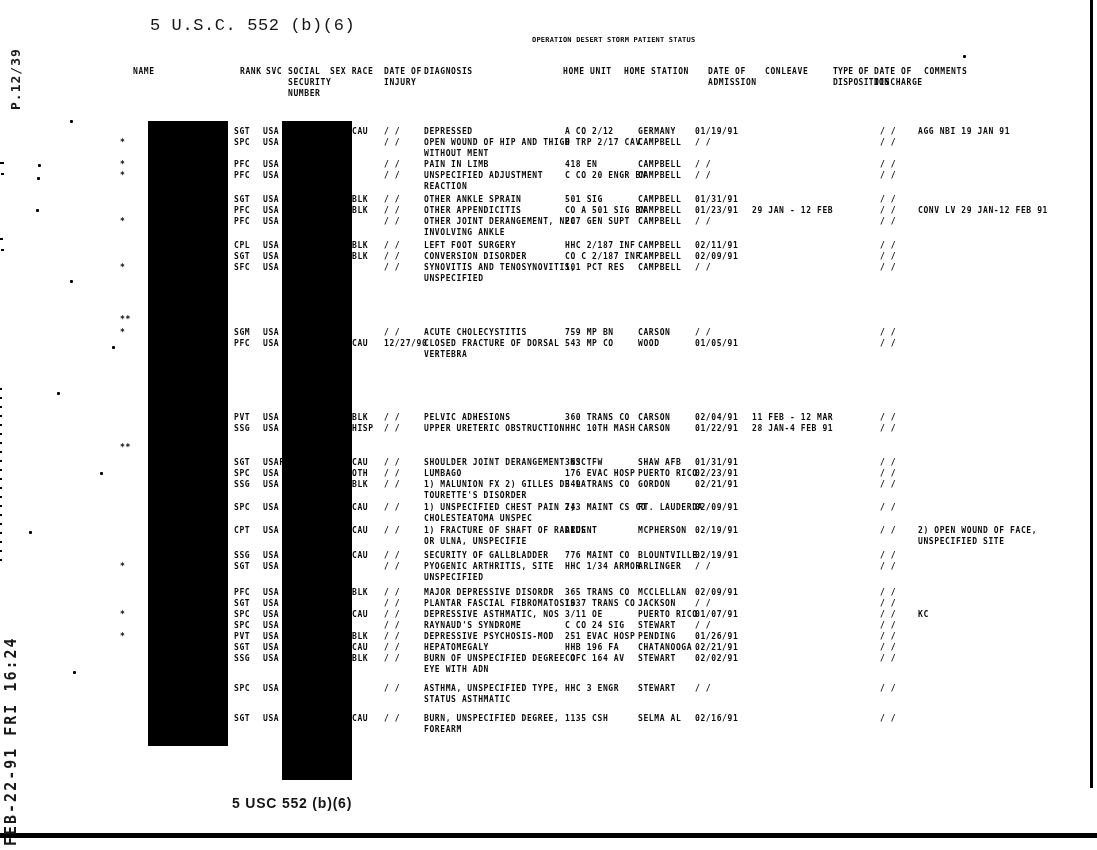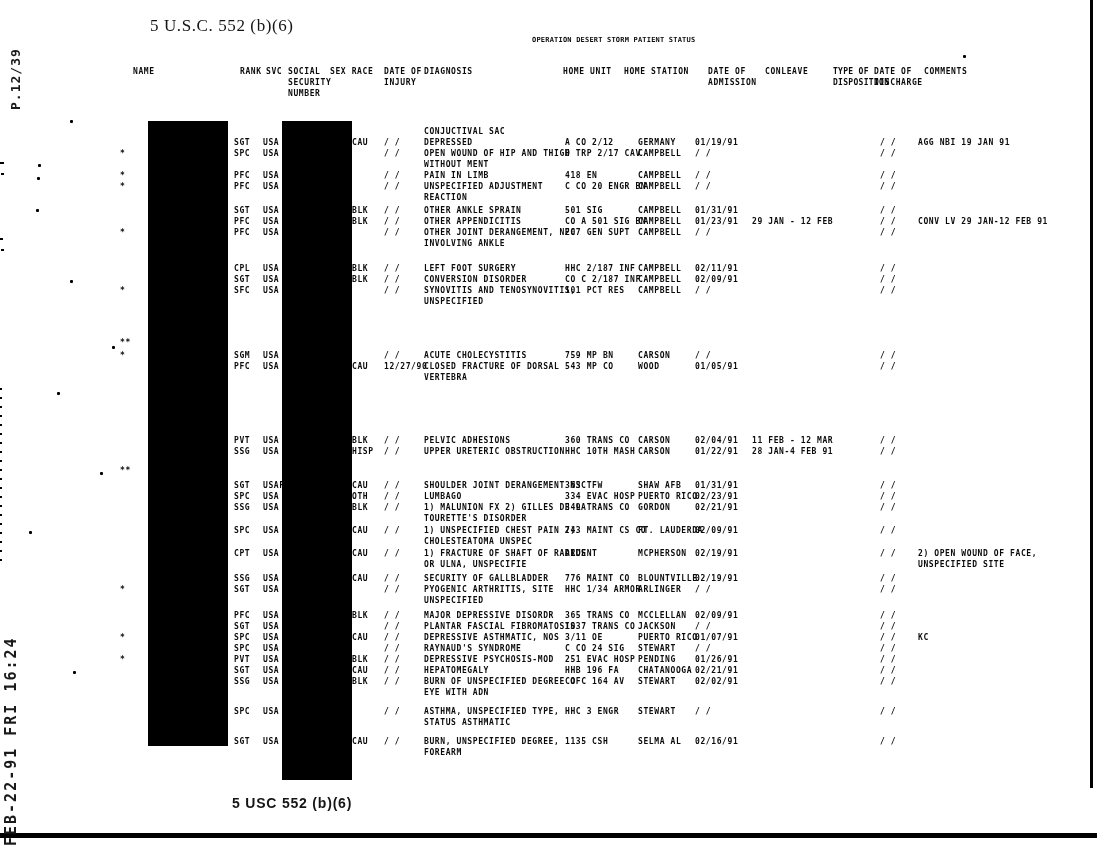--- a/index.html
+++ b/index.html
@@ -7,21 +7,21 @@
         font-family:"DejaVu Sans Mono",monospace;color:#0b0b0b;}
   
   .vline{position:absolute;left:1090px;top:0;width:3px;height:788px;background:#000;}
   .hline{position:absolute;left:0;top:833px;width:1097px;height:5px;background:#000;}
   
   .rot{position:absolute;white-space:nowrap;transform:rotate(-90deg);transform-origin:0 0;
        font-weight:bold;color:#1a1a1a;}
   .rot-top{left:8px;top:110px;font-size:13px;letter-spacing:1px;}
   .rot-bottom{left:2px;top:846px;font-size:15px;letter-spacing:2px;}
   
-  .note-top{position:absolute;left:150px;top:16px;font-family:Liberation Serif, serif;
+  .note-top{position:absolute;left:150px;top:16px;font-family:Liberation Mono, monospace;
             font-size:17px;letter-spacing:0.6px;color:#151515;}
   .note-bottom{position:absolute;left:232px;top:795px;font-family:"Liberation Sans",sans-serif;
                font-size:14px;font-weight:bold;letter-spacing:0.8px;color:#151515;}
   
   .title{position:absolute;left:532px;top:36px;font-size:7px;font-weight:bold;
          letter-spacing:0.2px;white-space:nowrap;}
   
   .hdr{position:absolute;top:66px;font-size:8px;font-weight:bold;letter-spacing:0.6px;
        line-height:11px;white-space:pre-line;}
   .h-name{left:133px}.h-rank{left:240px}.h-svc{left:266px}.h-ssn{left:288px}
@@ -77,23 +77,20 @@
 ADMISSION</div>
   <div class="hdr h-conleave">CONLEAVE</div>
   <div class="hdr h-disposition" style="letter-spacing:0.3px">TYPE OF
 DISPOSITION</div>
   <div class="hdr h-discharge">DATE OF
 DISCHARGE</div>
   <div class="hdr h-comments">COMMENTS</div>
 
   <div class="rows">
       <div class="row" style="height: 11px; margin-top: 0px;">
-        <div class="cell c-diagnosis">CONJUCTIVAL SAC</div>
-      </div>
-      <div class="row" style="height: 11px; margin-top: 0px;">
         <div class="cell c-rank">SGT</div>
         <div class="cell c-svc">USA</div>
         <div class="cell c-race">CAU</div>
         <div class="cell c-injury">/ /</div>
         <div class="cell c-diagnosis">DEPRESSED</div>
         <div class="cell c-unit">A CO 2/12</div>
         <div class="cell c-station">GERMANY</div>
         <div class="cell c-admission">01/19/91</div>
         <div class="cell c-discharge">/ /</div>
         <div class="cell c-comments">AGG NBI 19 JAN 91</div>
@@ -162,21 +159,21 @@
         <div class="cell c-rank">PFC</div>
         <div class="cell c-svc">USA</div>
         <div class="cell c-injury">/ /</div>
         <div class="cell c-diagnosis">OTHER JOINT DERANGEMENT, NEC
 INVOLVING ANKLE</div>
         <div class="cell c-unit">207 GEN SUPT</div>
         <div class="cell c-station">CAMPBELL</div>
         <div class="cell c-admission">/ /</div>
         <div class="cell c-discharge">/ /</div>
       </div>
-      <div class="row" style="height: 11px; margin-top: 14px;">
+      <div class="row" style="height: 11px; margin-top: 2px;">
         <div class="cell c-rank">CPL</div>
         <div class="cell c-svc">USA</div>
         <div class="cell c-race">BLK</div>
         <div class="cell c-injury">/ /</div>
         <div class="cell c-diagnosis">LEFT FOOT SURGERY</div>
         <div class="cell c-unit">HHC 2/187 INF</div>
         <div class="cell c-station">CAMPBELL</div>
         <div class="cell c-admission">02/11/91</div>
         <div class="cell c-discharge">/ /</div>
       </div>
@@ -266,21 +263,21 @@
         <div class="cell c-station">SHAW AFB</div>
         <div class="cell c-admission">01/31/91</div>
         <div class="cell c-discharge">/ /</div>
       </div>
       <div class="row" style="height: 11px; margin-top: 0px;">
         <div class="cell c-rank">SPC</div>
         <div class="cell c-svc">USA</div>
         <div class="cell c-race">OTH</div>
         <div class="cell c-injury">/ /</div>
         <div class="cell c-diagnosis">LUMBAGO</div>
-        <div class="cell c-unit">334 EVAC HOSP</div>
+        <div class="cell c-unit">176 EVAC HOSP</div>
         <div class="cell c-station">PUERTO RICO</div>
         <div class="cell c-admission">02/23/91</div>
         <div class="cell c-discharge">/ /</div>
       </div>
       <div class="row" style="height: 22px; margin-top: 0px;">
         <div class="cell c-rank">SSG</div>
         <div class="cell c-svc">USA</div>
         <div class="cell c-race">BLK</div>
         <div class="cell c-injury">/ /</div>
         <div class="cell c-diagnosis">1) MALUNION FX 2) GILLES DE LA

